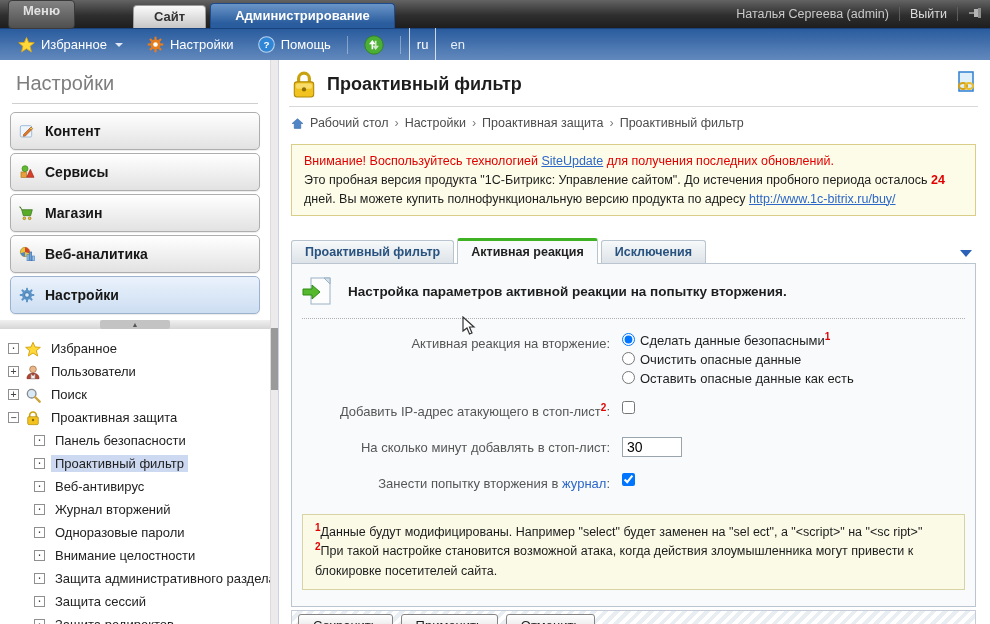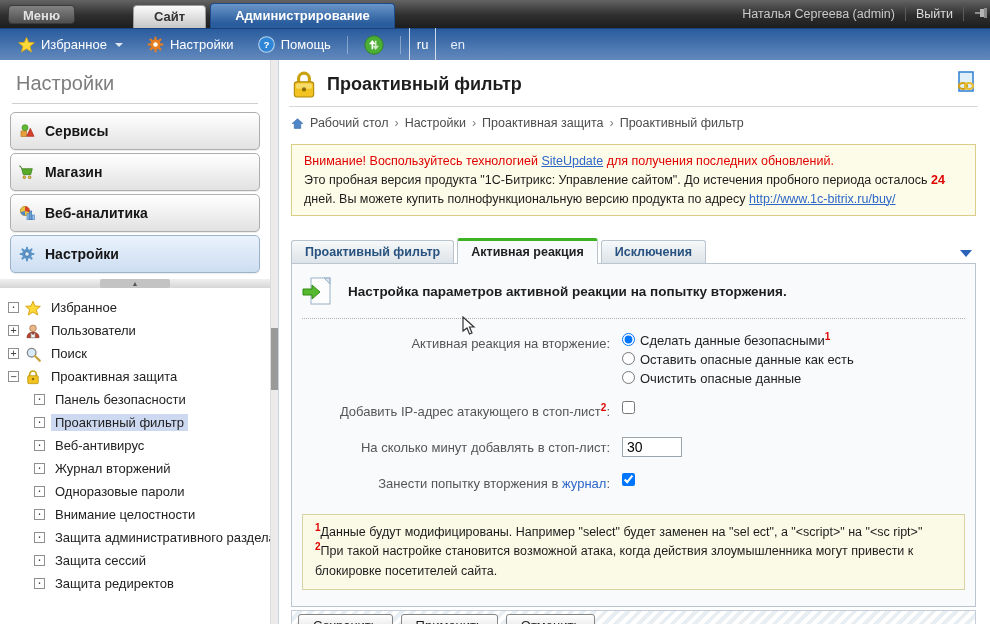--- a/index.html
+++ b/index.html
@@ -1,26 +1,26 @@
 <!DOCTYPE html>
 <html><head>
 <meta charset="utf-8">
 <style>
   * { margin:0; padding:0; box-sizing:border-box; }
   html,body { width:990px; height:624px; overflow:hidden; }
   body { font-family:"Liberation Sans", sans-serif; font-size:13px; background:#fff; position:relative; }
 
   
   .topbar { height:28px; background:linear-gradient(180deg,#636363,#2e2e2e 55%,#1e1e1e); display:flex; align-items:flex-end; position:relative; }
-  .menu-btn { margin:3px 0 3px 8px; padding:2px 14px 0; background:linear-gradient(180deg,#828282,#4f4f4f); border:1px solid #3a3a3a; border-radius:4px; color:#e2e2e2; font-weight:bold; cursor:pointer; align-self:center; }
+  .menu-btn { margin:3px 0 3px 8px; padding:2px 14px 10px; background:linear-gradient(180deg,#828282,#4f4f4f); border:1px solid #3a3a3a; border-radius:4px; color:#e2e2e2; font-weight:bold; cursor:pointer; align-self:center; }
   .top-tabs { display:flex; margin-left:58px; height:24px; align-items:flex-end; }
   .ttab { padding:3px 20px 4px; font-weight:bold; border-radius:4px 4px 0 0; margin-right:4px; cursor:pointer; }
   .ttab.site { background:linear-gradient(180deg,#fbfbfb,#c6c6c6); color:#333; border:1px solid #9c9c9c; border-bottom:none; }
   .ttab.admin { background:linear-gradient(180deg,#6a95c8,#2a5d9e 80%); color:#fff; border:1px solid #1d4b8c; border-bottom:none; padding:4px 24px 5px; }
-  .top-right { position:absolute; right:0; top:0; height:28px; display:flex; align-items:center; gap:10px; color:#c9c9c9; font-size:12.5px; }
+  .top-right { position:absolute; right:6px; top:0; height:28px; display:flex; align-items:center; gap:10px; color:#c9c9c9; font-size:12.5px; }
   .top-right .vsep { width:1px; height:14px; background:#5c5c5c; }
   .logout-link { color:#dcdcdc; cursor:pointer; }
 
   
   .toolbar { height:32px; background:linear-gradient(180deg,#2a5c9e,#6289bd); display:flex; align-items:center; color:#fff; padding:0 10px; gap:8px; border-top:1px solid #17427c; }
   .tool-item { display:flex; align-items:center; gap:6px; padding:3px 8px; cursor:pointer; }
   .tool-caret { width:0; height:0; border-left:4px solid transparent; border-right:4px solid transparent; border-top:4px solid #dfe8f3; margin-left:2px; }
   .tool-sep { width:1px; height:18px; background:rgba(255,255,255,.35); }
   .lang-ru { border:1px solid rgba(255,255,255,.75); border-radius:2px; padding:13px 7px; cursor:pointer; }
   .lang-en { padding:1px 6px; cursor:pointer; color:#e8eef7; }
@@ -151,20 +151,28 @@
   <span class="lang-ru">ru</span>
   <span class="lang-en">en</span>
 </div>
 
 <div class="layout">
 
   <aside class="sidebar">
     <div class="sb-head">Настройки</div>
     <div class="sb-rule"></div>
     <div class="sb-buttons">
+      <div class="sb-btn">
+        <svg class="ticon" width="26" height="26" viewBox="0 0 24 24">
+            <rect x="2" y="4" width="17" height="17" rx="2" fill="#eef4fb" stroke="#7aa1c9"></rect>
+            <path d="M7 17 L16 8 l2.5 2.5 L9.5 19.5 L6.5 20 z" fill="#e0782a" stroke="#a85415"></path>
+            <path d="M16 8 l2.5 2.5 2-2 L18 6 z" fill="#f2cf4e" stroke="#a85415"></path>
+          </svg>
+        <span>Контент</span>
+      </div>
       <div class="sb-btn">
         <svg class="ticon" width="26" height="26" viewBox="0 0 24 24">
             <circle cx="9" cy="7" r="4.5" fill="#61b832" stroke="#3c8717"></circle>
             <rect x="3" y="12" width="8" height="8" fill="#e8a03c" stroke="#b06f14"></rect>
             <polygon points="17,8 22.5,20 11.5,20" fill="#d8402a" stroke="#9c2413"></polygon>
           </svg>
         <span>Сервисы</span>
       </div>
       <div class="sb-btn">
         <svg class="ticon" width="26" height="26" viewBox="0 0 24 24">
@@ -364,25 +372,25 @@
 
       <div class="form">
         <div class="flabel">Активная реакция на вторжение:</div>
         <div class="fctrl radio-stack">
           <label class="radio-row">
             <input type="radio" name="reaction" checked="" style="">
             <span><span>Сделать данные безопасными</span><span class="sup-red">1</span></span>
           </label>
           <label class="radio-row">
             <input type="radio" name="reaction" style="">
-            <span>Оставить опасные данные как есть</span>
+            <span>Очистить опасные данные</span>
           </label>
           <label class="radio-row">
             <input type="radio" name="reaction" style="">
-            <span>Очистить опасные данные</span>
+            <span>Оставить опасные данные как есть</span>
           </label>
         </div>
 
         <div class="flabel"><span>Добавить IP-адрес атакующего в стоп-лист</span><span class="sup-red">2</span><span>:</span></div>
         <div class="fctrl"><input type="checkbox" style=""></div>
 
         <div class="flabel">На сколько минут добавлять в стоп-лист:</div>
         <div class="fctrl"><input class="minutes-input" type="text" value="30" style=""></div>
 
         <div class="flabel"><span>Занести попытку вторжения в </span><span class="flink">журнал</span><span>:</span></div>

